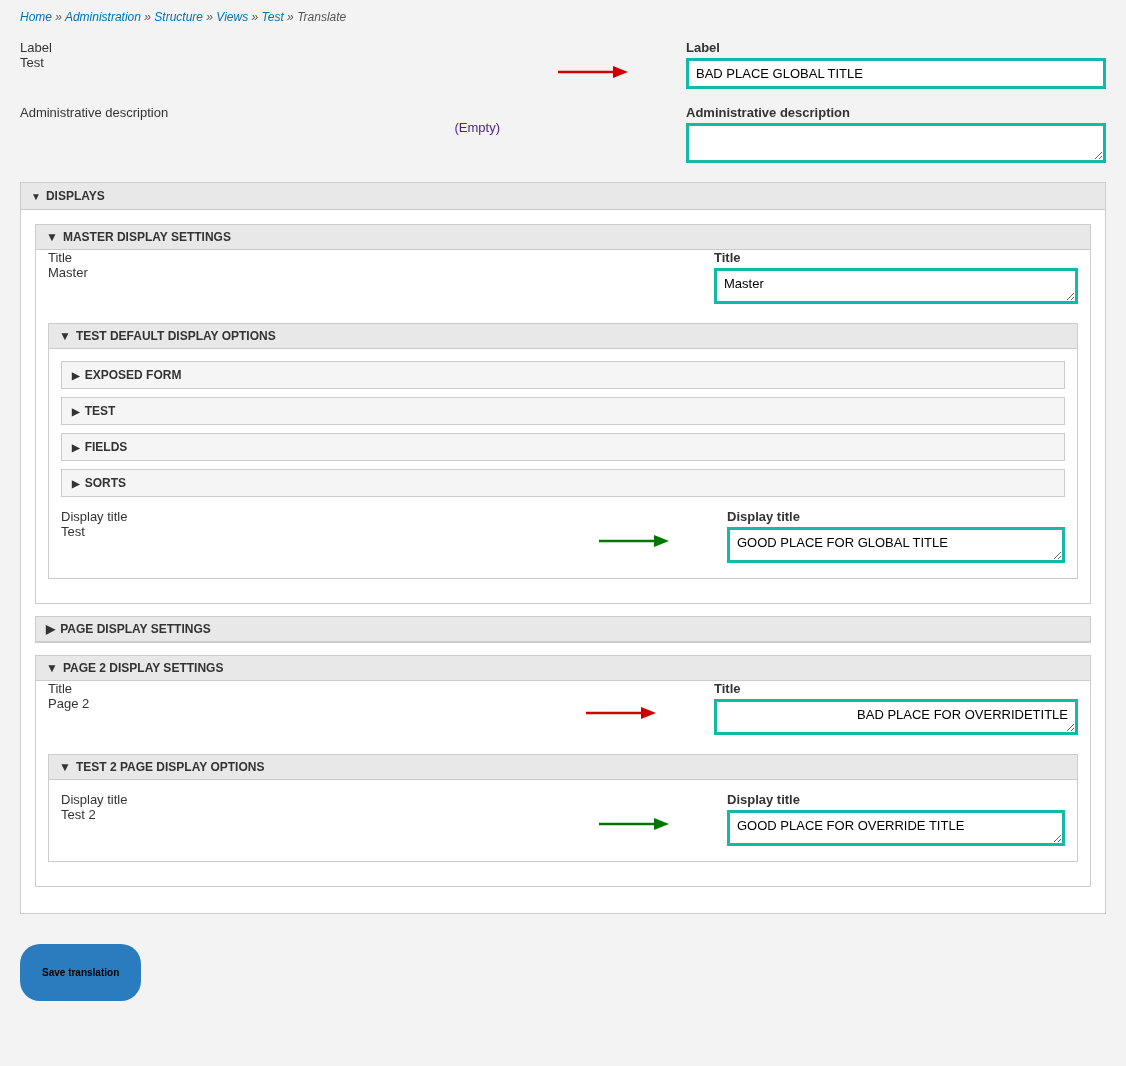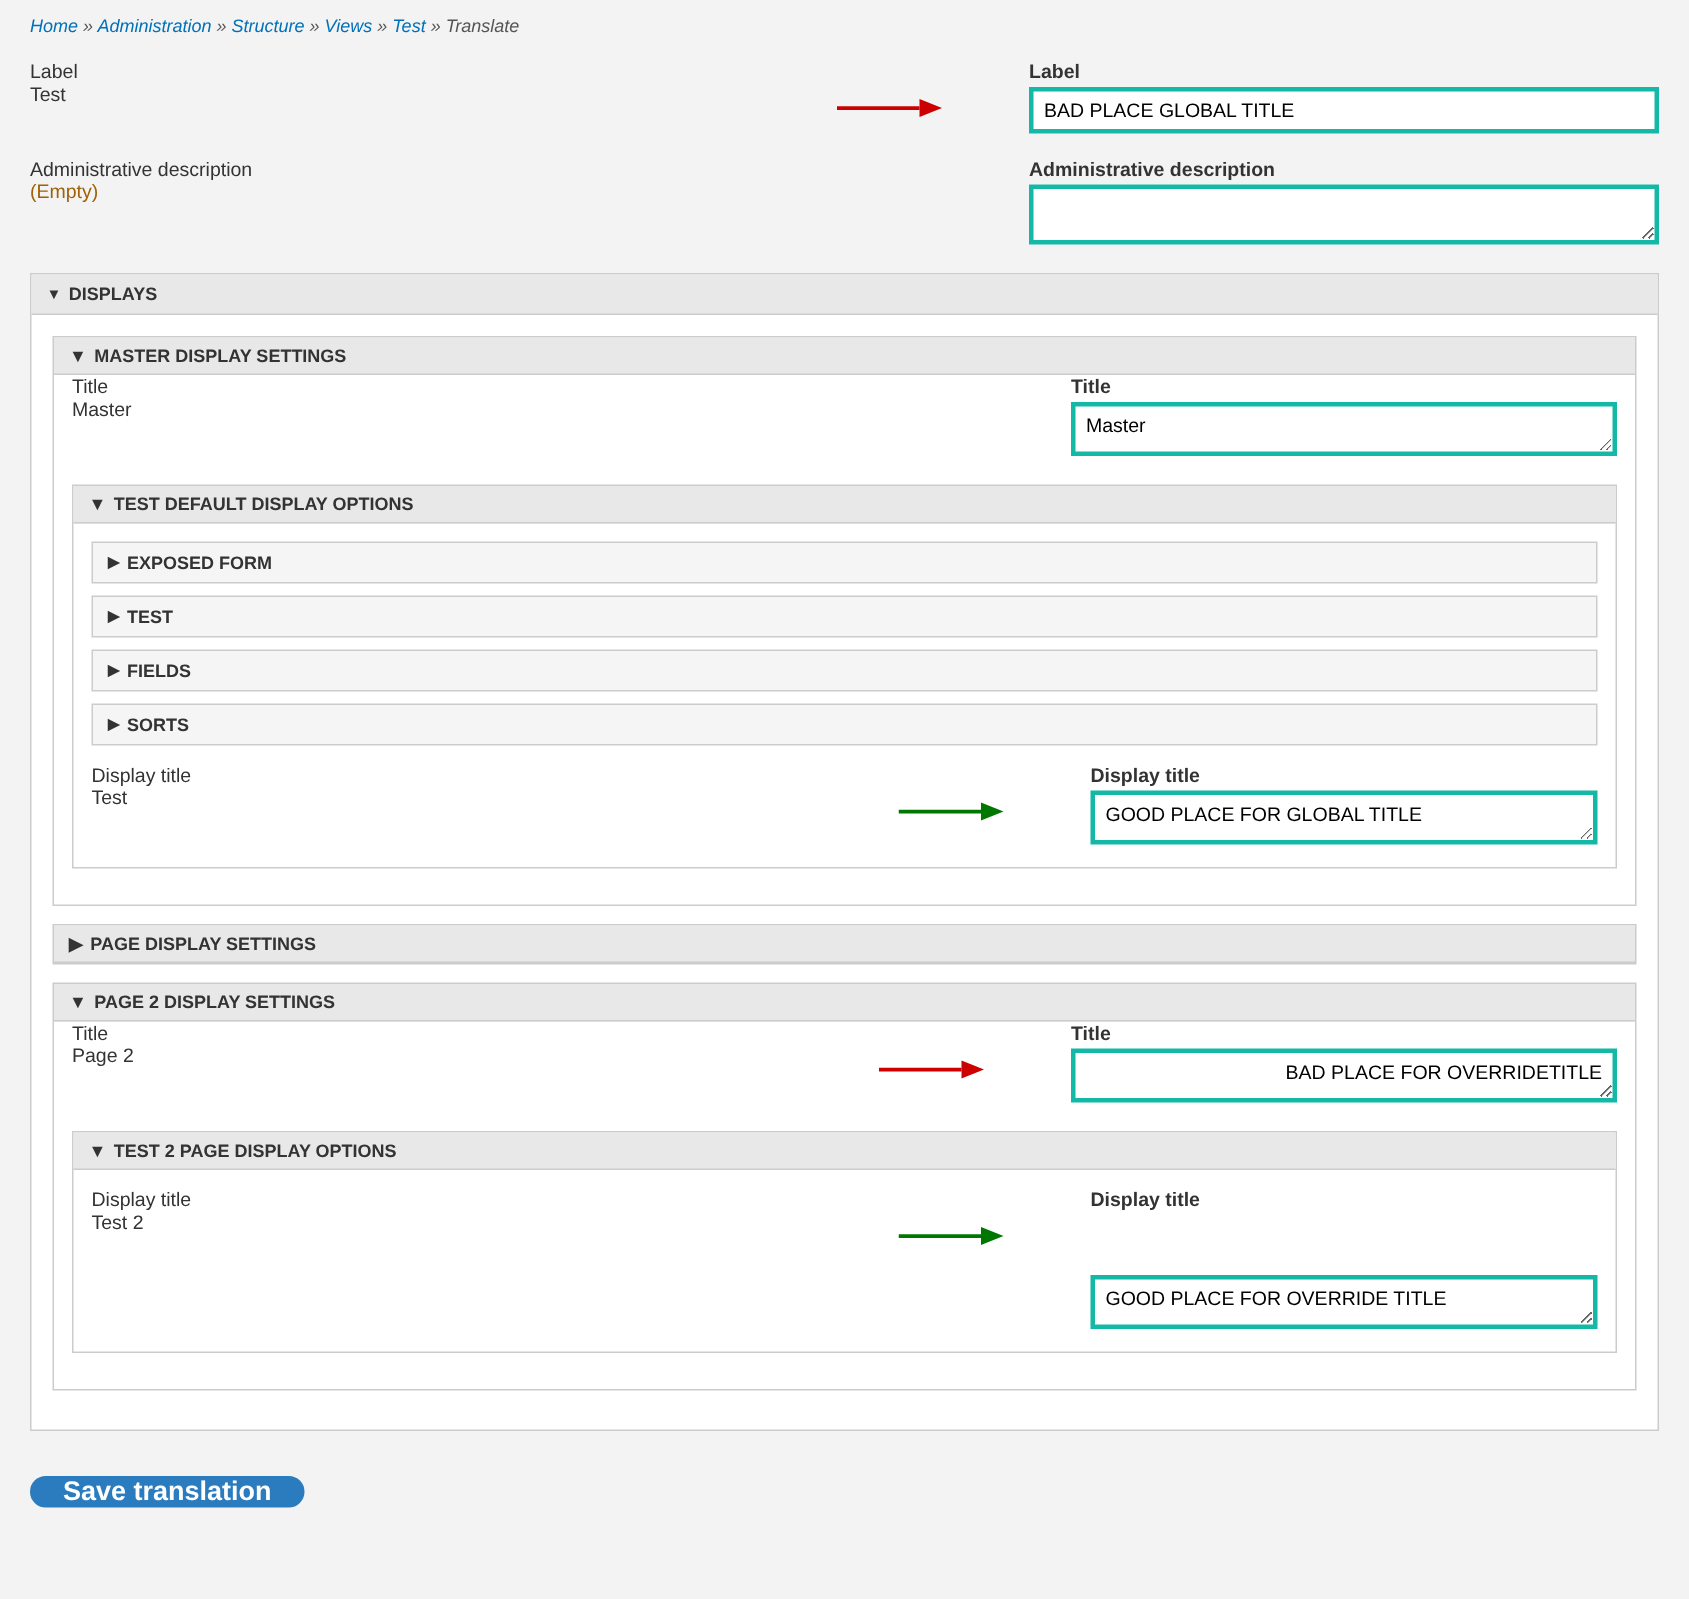--- a/index.html
+++ b/index.html
@@ -114,25 +114,25 @@
       font-size: 12px;
       display: flex;
       align-items: center;
       gap: 5px;
     }
     .options-box-content { padding: 12px; }
 
     
     .save-btn {
       background: #2b7cbf;
-      color: #ffffff;
+      color: #000000;
       border: none;
       border-radius: 20px;
-      padding: 0 22px;
-      font-size: 18px;
+      padding: 23px 22px;
+      font-size: 10px;
       font-weight: bold;
       cursor: pointer;
       margin-top: 14px;
     }
 
     
     .field-row-with-arrow {
       display: flex;
       align-items: flex-start;
       margin-bottom: 16px;
@@ -190,21 +190,21 @@
   <div class="field-right">
     <label>Label</label>
     <input type="text" value="BAD PLACE GLOBAL TITLE" style="">
   </div>
 </div>
 
 
 <div class="field-row-with-arrow">
   <div class="field-left-narrow">
     <label>Administrative description</label>
-    <div class="value" style="color:#a16207;">(Empty)</div>
+    <div class="value" style="color:#4c1d95;text-align:right;">(Empty)</div>
   </div>
   <div class="arrow-mid">
   </div>
   <div class="field-right">
     <label>Administrative description</label>
     <textarea style=""></textarea>
   </div>
 </div>
 
 
@@ -336,21 +336,21 @@
                 <div class="value">Test 2</div>
               </div>
               <div class="arrow-mid">
                 <svg class="arrow-svg" viewBox="0 0 70 20">
                   <line x1="0" y1="10" x2="55" y2="10" stroke="#007700" stroke-width="2.5"></line>
                   <polygon points="55,4 70,10 55,16" fill="#007700"></polygon>
                 </svg>
               </div>
               <div class="field-right">
                 <label>Display title</label>
-                <textarea style="height: 36px; margin-top: 40px;">GOOD PLACE FOR OVERRIDE TITLE</textarea>
+                <textarea style="height: 36px;">GOOD PLACE FOR OVERRIDE TITLE</textarea>
               </div>
             </div>
 
           </div>
         </div>
 
       </div>
     </div>
 
   </div>

